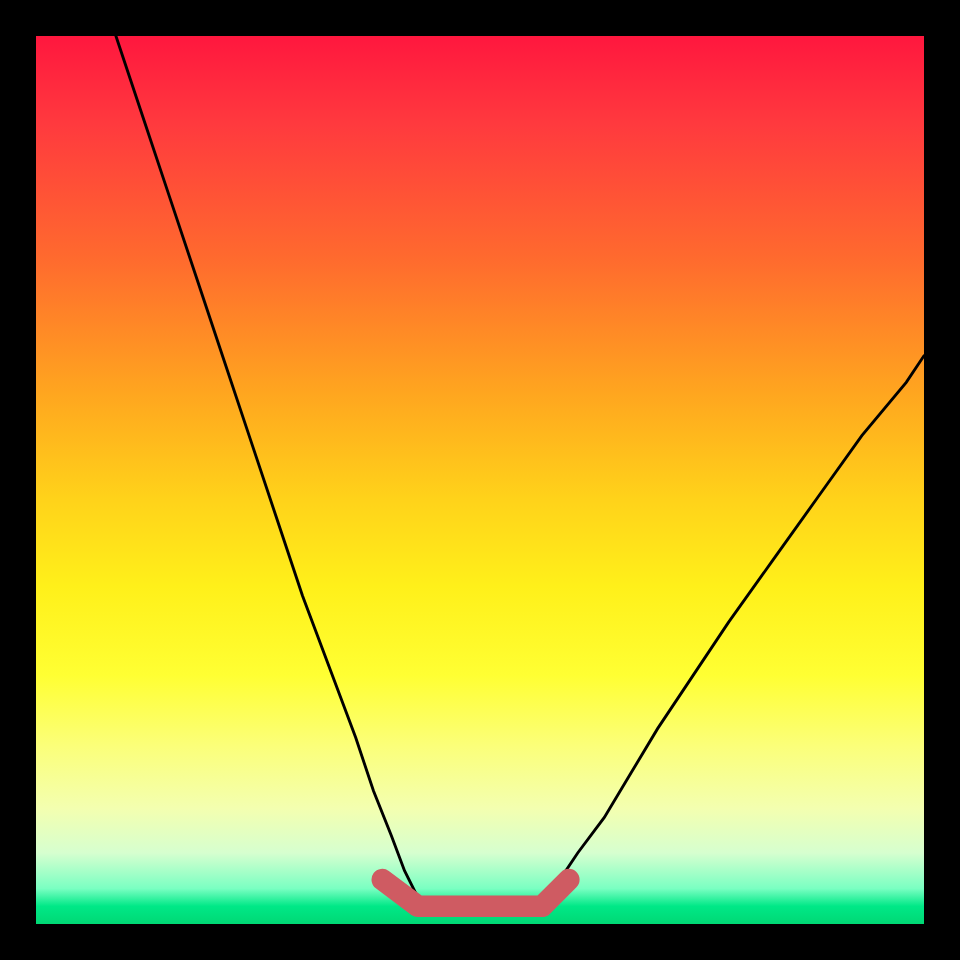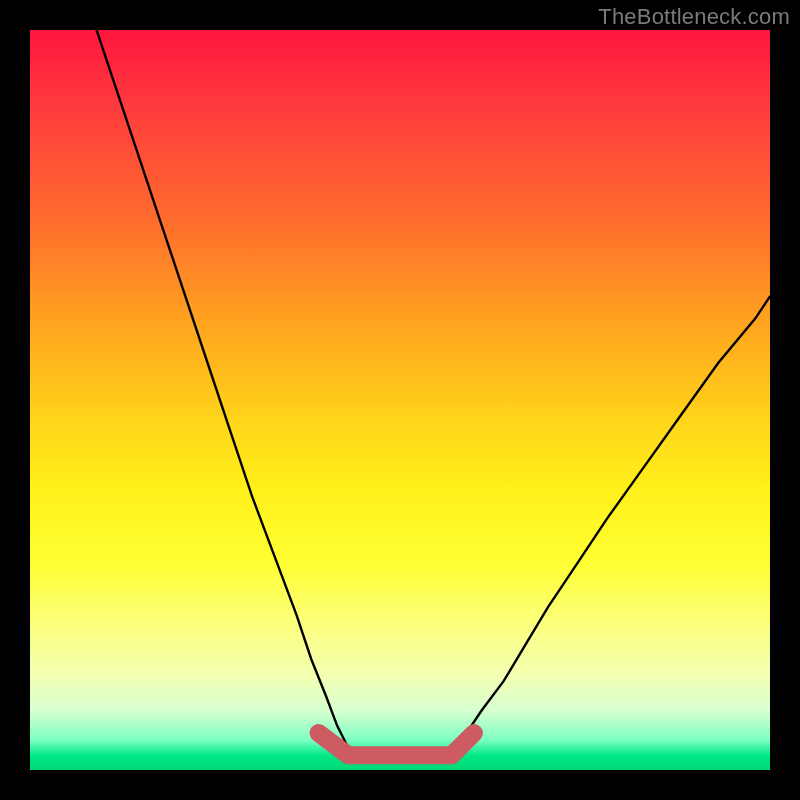--- a/index.html
+++ b/index.html
@@ -54,21 +54,20 @@
     font-size: 22px;
     font-weight: 500;
     letter-spacing: 0.2px;
     user-select: none;
   }
 </style>
 </head>
 <body>
 
 <div class="frame">
-  <div class="watermark">TheBottleneck.com</div>
 
   <div class="plot">
     <svg viewBox="0 0 740 740" preserveAspectRatio="none">
       <path d="M66.6 0.0 L88.8 66.6 L111.0 133.2 L133.2 199.8 L155.4 266.4 L177.6 333.0 L199.8 399.6 L222.0 466.2 L244.2 525.4 L266.4 584.6 L281.2 629.0 L296.0 666.0 L307.1 695.6 L318.2 717.8" fill="none" stroke="#000" stroke-width="2.4" stroke-linecap="round"></path>
       <path d="M421.8 717.8 L436.6 703.0 L451.4 680.8 L473.6 651.2 L495.8 614.2 L518.0 577.2 L547.6 532.8 L577.2 488.4 L614.2 436.6 L651.2 384.8 L688.2 333.0 L725.2 288.6 L740.0 266.4" fill="none" stroke="#000" stroke-width="2.4" stroke-linecap="round"></path>
       <path d="M288.6 703.0 L318.2 725.2 L340.4 725.2 L370.0 725.2 L399.6 725.2 L421.8 725.2 L444.0 703.0" fill="none" stroke="#cf5b62" stroke-width="18" stroke-linecap="round" stroke-linejoin="round"></path>
     </svg>
   </div>
 </div>
 

